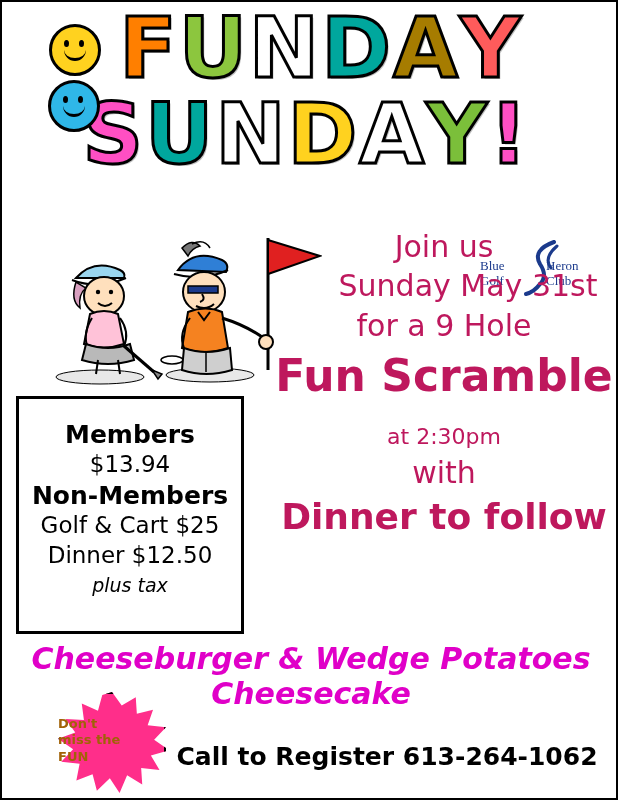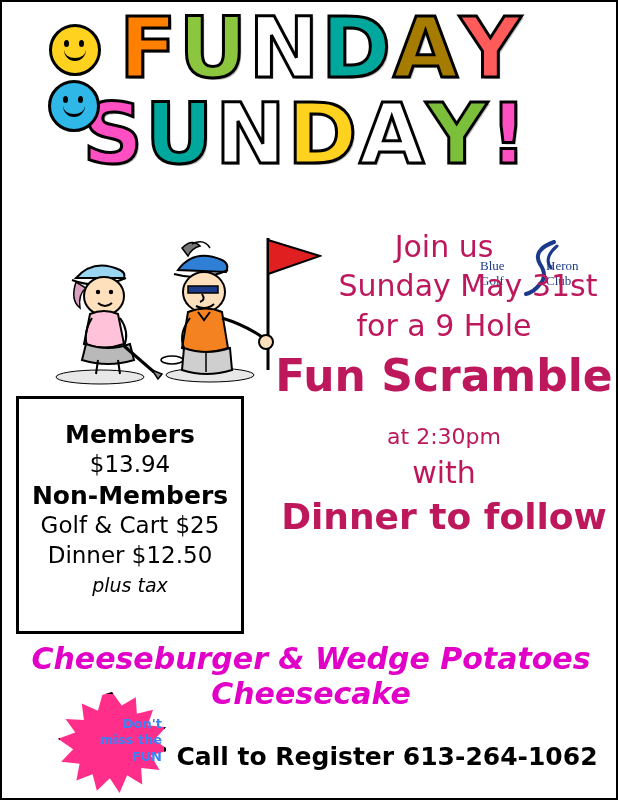--- a/index.html
+++ b/index.html
@@ -175,26 +175,26 @@
     height: 100px;
     background: #ff2e8a;
     border: 2px solid #000;
     clip-path: polygon(50% 0%, 59% 13%, 72% 5%, 73% 21%, 88% 17%, 83% 32%, 100% 34%, 89% 46%, 103% 56%, 86% 61%, 94% 75%, 77% 73%, 78% 89%, 64% 80%, 57% 97%, 48% 83%, 36% 95%, 32% 79%, 17% 85%, 20% 69%, 3% 67%, 14% 55%, 0% 45%, 16% 39%, 7% 26%, 24% 27%, 22% 11%, 37% 18%, 41% 3%);
   }
   .star-text {
     position: absolute;
     left: 0;
     top: 24px;
     width: 104px;
-    text-align: right;
+    text-align: left;
     font-family: "DejaVu Sans", sans-serif;
     font-weight: bold;
     font-size: 13px;
     line-height: 1.25;
-    color: #3b82f6;
+    color: #a16207;
   }
 
   
   .register {
     position: absolute;
     left: 160px;
     top: 740px;
     width: 450px;
     text-align: center;
     font-family: "DejaVu Sans", sans-serif;

